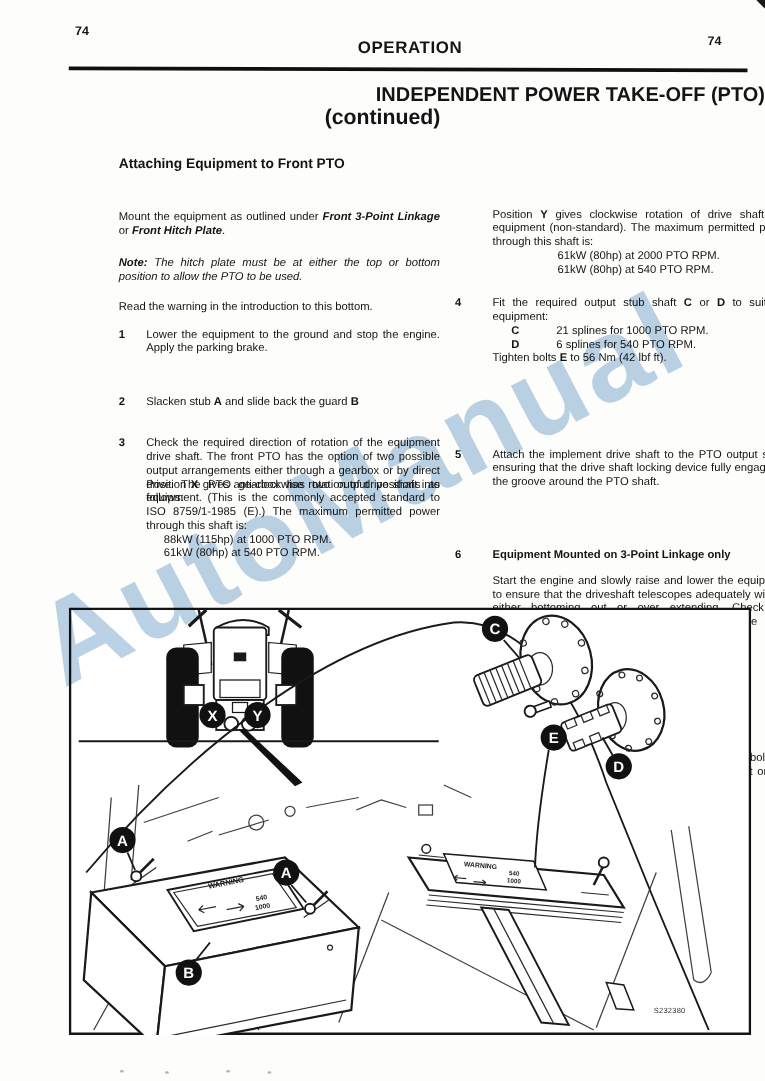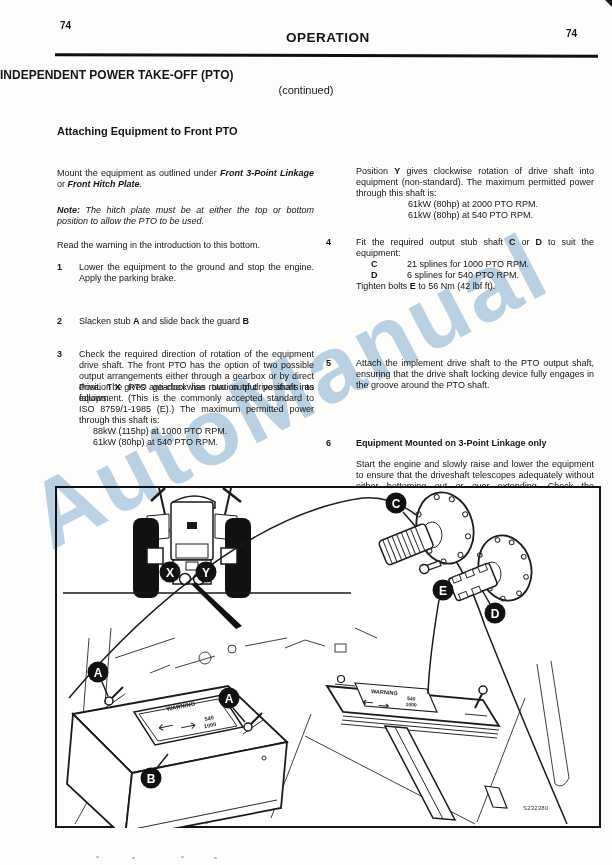--- a/index.html
+++ b/index.html
@@ -12,27 +12,27 @@
   }
   .page{position:absolute;inset:0;}
   
   .pn{position:absolute;font-size:10px;font-weight:700;}
   .pn-left{left:60px;top:20px;}
   .pn-right{left:566px;top:28px;}
   .op-title{position:absolute;left:0;right:0;top:30px;text-align:center;
     font-size:13.5px;font-weight:700;letter-spacing:.5px;margin-left:44px;}
   .rule{position:absolute;left:55px;right:14px;top:54px;height:3px;background:#101010;
     transform:rotate(.15deg);}
-  .sec-title{position:absolute;left:0;right:0;top:68px;text-align:left;
-    font-size:12px;font-weight:700;}
+  .sec-title{position:absolute;left:0;right:0;top:68px;text-align:right;
+    font-size:16px;font-weight:700;}
   .sec-sub{position:absolute;left:0;right:0;top:84px;text-align:center;
-    font-size:11px;font-weight:400;}
+    font-size:17px;font-weight:700;}
 
   
-  .col{position:absolute;top:0;font-size:9px;line-height:11px;}
+  .col{position:absolute;top:0;font-size:9px;line-height:11px;margin-left:38px;}
   .col-left{left:57px;width:257px;}
   .col-right{left:326px;width:268px;}
   .blk{position:absolute;left:0;right:0;margin:0;}
   .just{text-align:justify;}
   b,.b{font-weight:700;}
   .bi{font-weight:700;font-style:italic;}
   .i{font-style:italic;}
   .h2{font-size:11px;line-height:14px;font-weight:700;}
   .item{position:relative;padding-left:22px;}
   .item .num{position:absolute;left:0;top:0;font-weight:700;}

